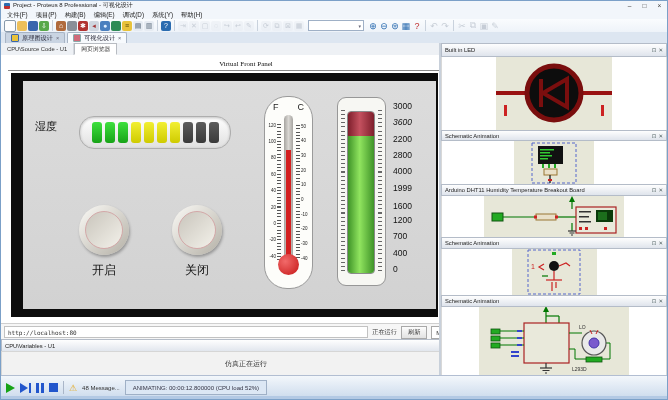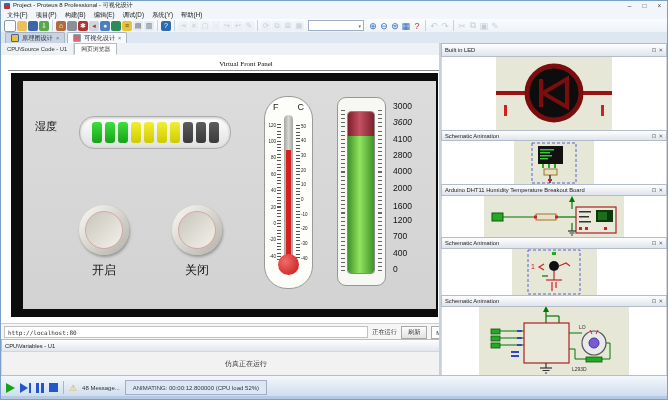--- a/index.html
+++ b/index.html
@@ -261,24 +261,24 @@
             <div class="vtks l"></div>
             <div class="vtks r"></div>
             <div class="vtube">
               <div class="vred" id="gred" style="height: 15%;"></div>
               <div class="vgreen" id="ggreen" style="height: 85%;"></div>
             </div>
           </div>
           <div class="vglabels" id="vglabels">
               <div class="vglabel" style="top: 5px;">3000</div>
               <div class="vglabel" style="top: 21.3px; font-style: italic;">3600</div>
-              <div class="vglabel" style="top: 37.6px;">4100</div>
+              <div class="vglabel" style="top: 37.6px;">2200</div>
               <div class="vglabel" style="top: 53.9px; text-align: center;">2800</div>
               <div class="vglabel" style="top: 70.2px;">4000</div>
-              <div class="vglabel" style="top: 86.5px;">2000</div>
+              <div class="vglabel" style="top: 86.5px;">1999</div>
               <div class="vglabel" style="top: 105px;">1600</div>
               <div class="vglabel" style="top: 119.1px;">1200</div>
               <div class="vglabel" style="top: 135.4px;">700</div>
               <div class="vglabel" style="top: 151.7px;">400</div>
               <div class="vglabel" style="top: 168px;">0</div>
             </div>
 
         </div>
       </div>
     </div>

